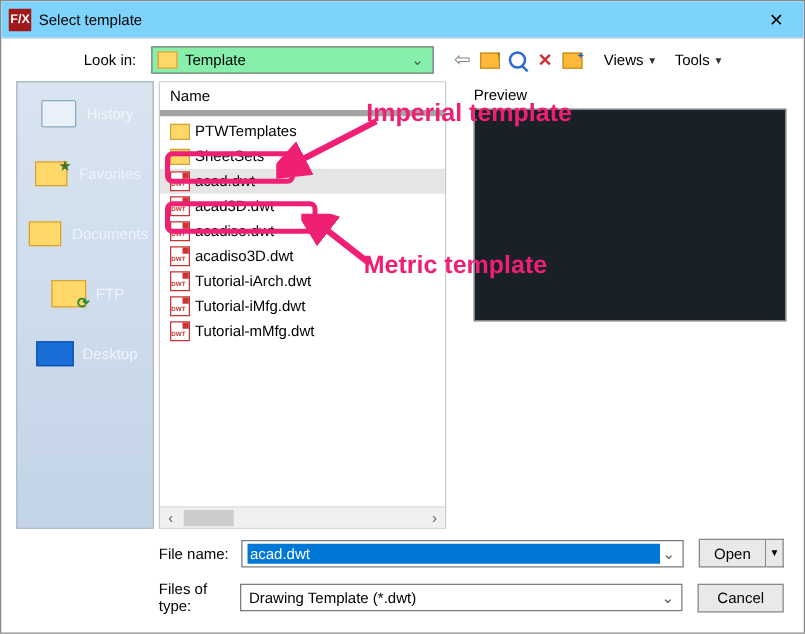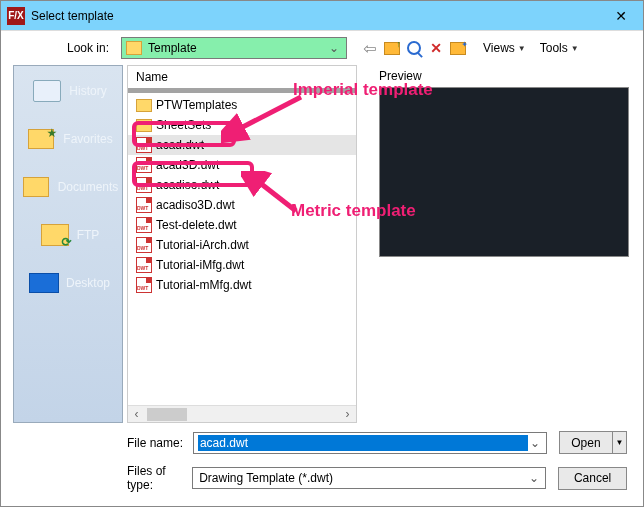--- a/index.html
+++ b/index.html
@@ -65,21 +65,21 @@
 .bottom-row { display: flex; align-items: center; margin-bottom: 10px; }
 .blabel { width: 186px; text-align: left; padding-left: 110px; }
 .binput-wrap { flex: 0 0 354px; height: 22px; border: 1px solid #7a7a7a; background: #fff; display: flex; align-items: center; padding: 0 4px; }
 .binput-wrap .val { flex: 1; background: #0078d7; color: #fff; padding: 1px 2px; display: inline-block; }
 .binput-wrap .val.plain { background: transparent; color: #000; }
 .binput-wrap .dd-arrow { width: 14px; text-align: center; color: #555; }
 .btn { width: 62px; height: 23px; border: 1px solid #888; background: #e9e9e9; margin-left: 12px; display: flex; align-items: center; justify-content: center; }
 .btn-split-arrow { width: 16px; height: 23px; border: 1px solid #888; border-left: none; background: #e9e9e9; display: flex; align-items: center; justify-content: center; font-size: 8px; }
 
 
-.annotation { position: absolute; font-family: Arial, sans-serif; font-size: 17px; font-weight: bold; color: #ef1f74; pointer-events: none; }
+.annotation { position: absolute; font-family: Arial, sans-serif; font-size: 20px; font-weight: bold; color: #ef1f74; pointer-events: none; }
 .ann-box { position: absolute; border: 4px solid #ef1f74; border-radius: 6px; pointer-events: none; }
 .ann-arrow { position: absolute; pointer-events: none; }
 </style>
 </head>
 <body>
 
 <div class="titlebar">
   <div class="app-icon">F/X</div>
   <div class="title">Select template</div>
   <div class="close">✕</div>
@@ -175,24 +175,20 @@
             <div class="fico-dwt"></div>
             <span>acad3D.dwt</span>
           </div>
           <div class="file-row">
             <div class="fico-dwt"></div>
             <span>acadiso.dwt</span>
           </div>
           <div class="file-row">
             <div class="fico-dwt"></div>
             <span>acadiso3D.dwt</span>
-          </div>
-          <div class="file-row">
-            <div class="fico-dwt"></div>
-            <span>Test-delete.dwt</span>
           </div>
           <div class="file-row">
             <div class="fico-dwt"></div>
             <span>Tutorial-iArch.dwt</span>
           </div>
           <div class="file-row">
             <div class="fico-dwt"></div>
             <span>Tutorial-iMfg.dwt</span>
           </div>
           <div class="file-row">

